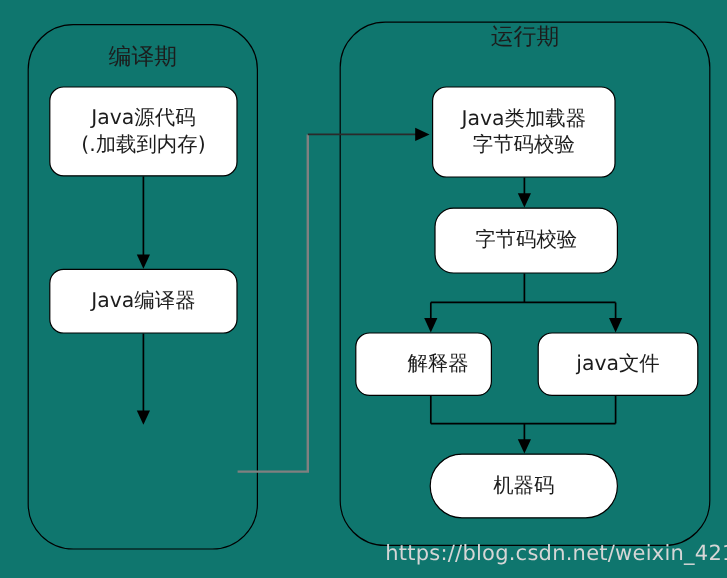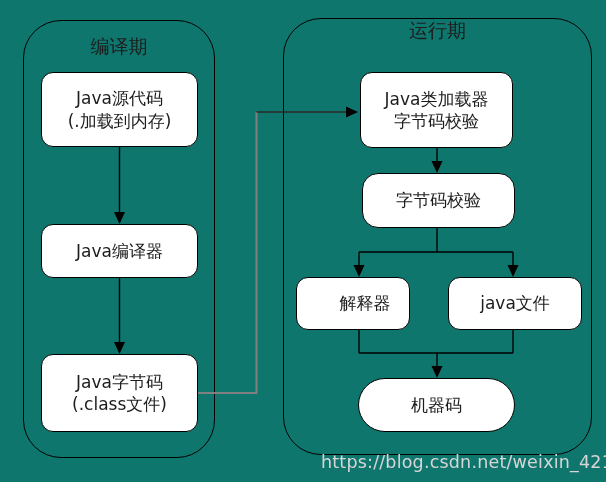--- a/index.html
+++ b/index.html
@@ -128,24 +128,20 @@
     </g>
   </svg>
 
   <div class="node" id="node-source">
     <span>Java源代码</span>
     <span>(.加载到内存)</span>
   </div>
   <div class="node" id="node-compiler">
     <span>Java编译器</span>
   </div>
-  <div class="node" id="node-bytecode">
-    <span>Java字节码</span>
-    <span>(.class文件)</span>
-  </div>
 
   <div class="node" id="node-classloader">
     <span>Java类加载器</span>
     <span>字节码校验</span>
   </div>
   <div class="node" id="node-verifier">
     <span>字节码校验</span>
   </div>
   <div class="node" id="node-interpreter">
     <span>解释器</span>

